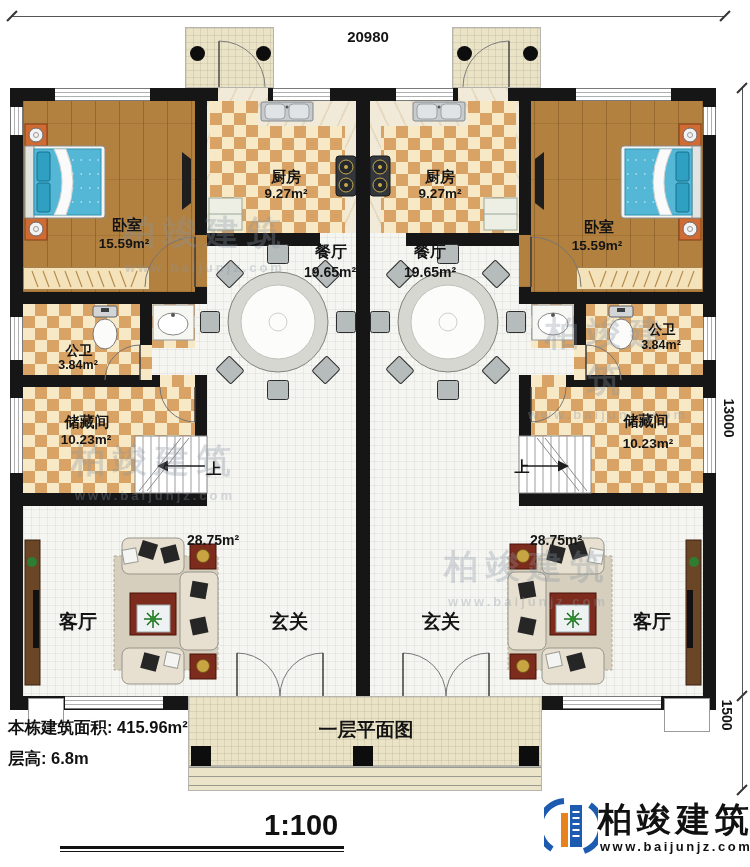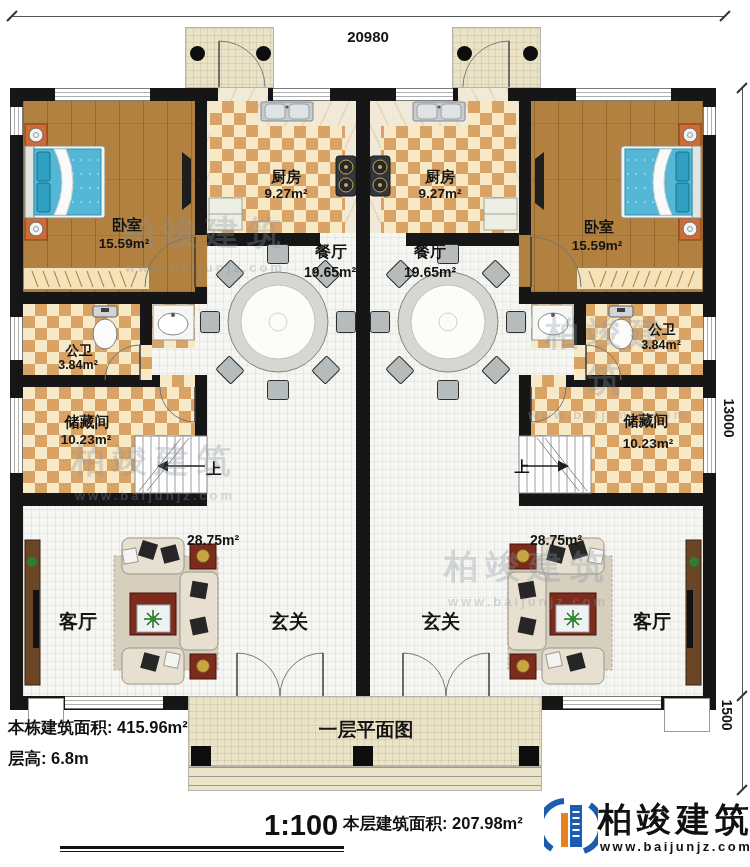--- a/index.html
+++ b/index.html
@@ -588,23 +588,20 @@
   <div class="info" style="left:8px;top:718px;font-size:16.5px">
     <span>本栋建筑面积: </span><span>415.96m²</span>
   </div>
   <div class="info" style="left:8px;top:749px;font-size:16.5px">
     <span>层高: </span><span>6.8m</span>
   </div>
 
   <div class="info" style="left:264px;top:810px;font-size:29px">1:100</div>
   <div class="uline" style="left:60px;top:846px;width:284px;height:3px"></div>
   <div class="uline" style="left:60px;top:851px;width:284px;height:1px"></div>
-  <div class="info" style="left:343px;top:814px;font-size:16.5px">
-    <span>本层建筑面积: </span><span>207.98m²</span>
-  </div>
 
   <svg class="abs" style="left:544px;top:795px" width="54" height="62" viewBox="0 0 54 62">
     <path d="M8,54 A26,26 0 0 1 20,6" fill="none" stroke="#1d5bb0" stroke-width="6"></path>
     <path d="M46,10 A26,26 0 0 1 40,56" fill="none" stroke="#1d5bb0" stroke-width="6"></path>
     <rect x="17" y="18" width="7" height="34" fill="#e8821c"></rect>
     <rect x="26" y="10" width="12" height="42" fill="#1d5bb0"></rect>
     <g fill="#ffffff">
       <rect x="28.5" y="16" width="7" height="2"></rect>
         <rect x="28.5" y="22" width="7" height="2"></rect>
       <rect x="28.5" y="28" width="7" height="2"></rect>

